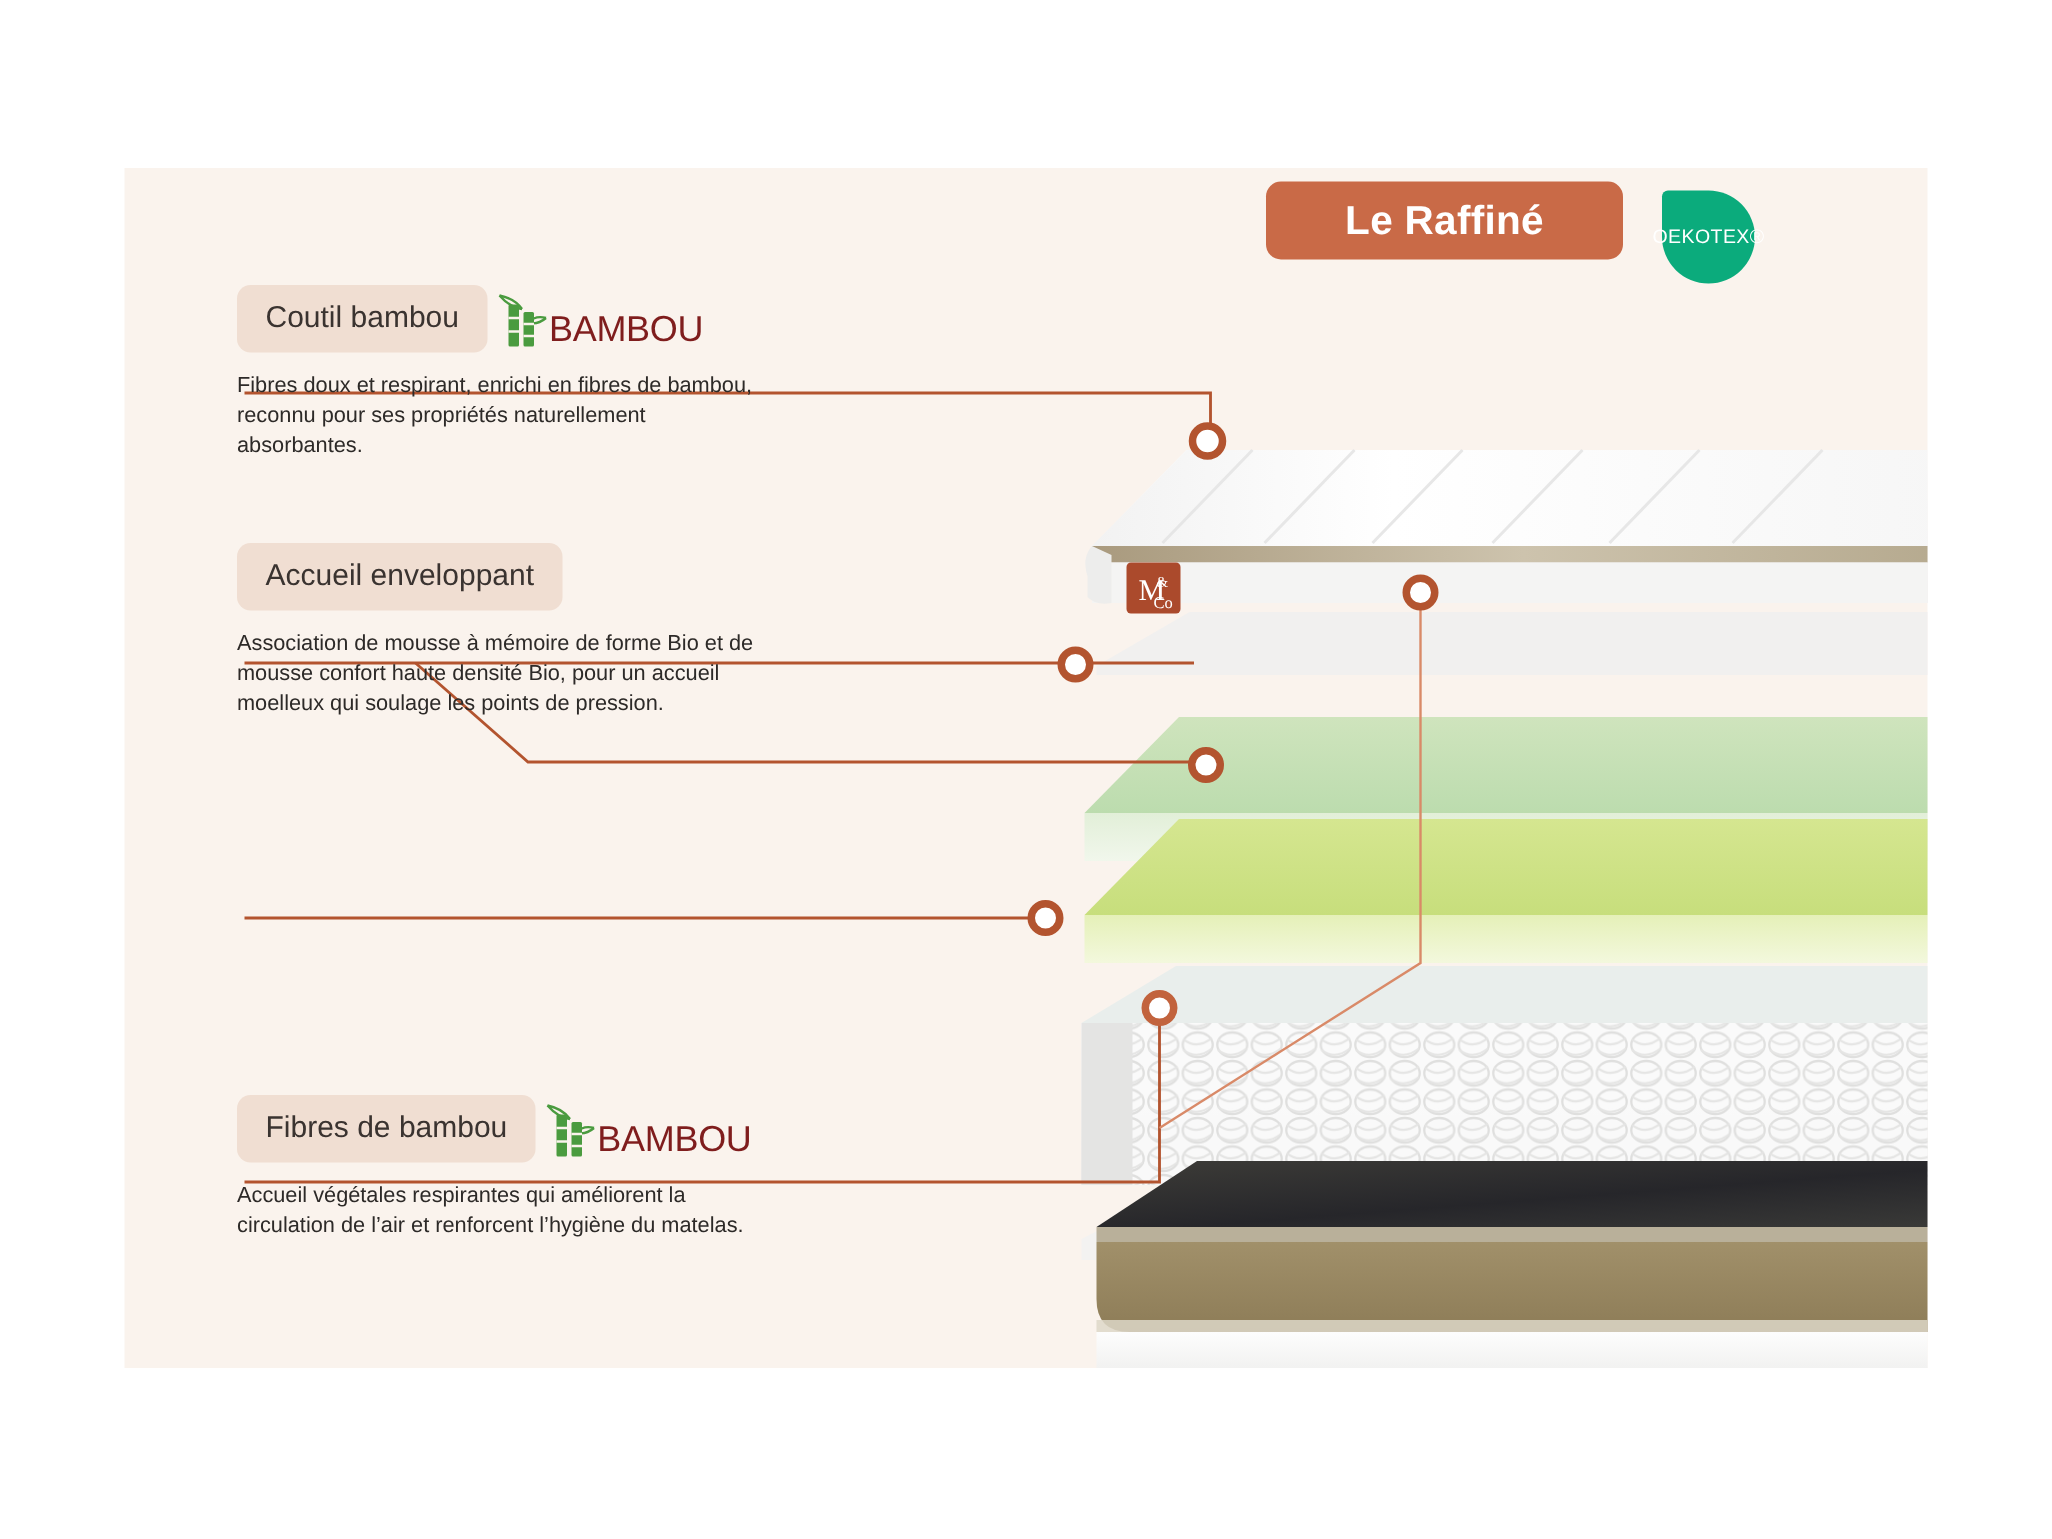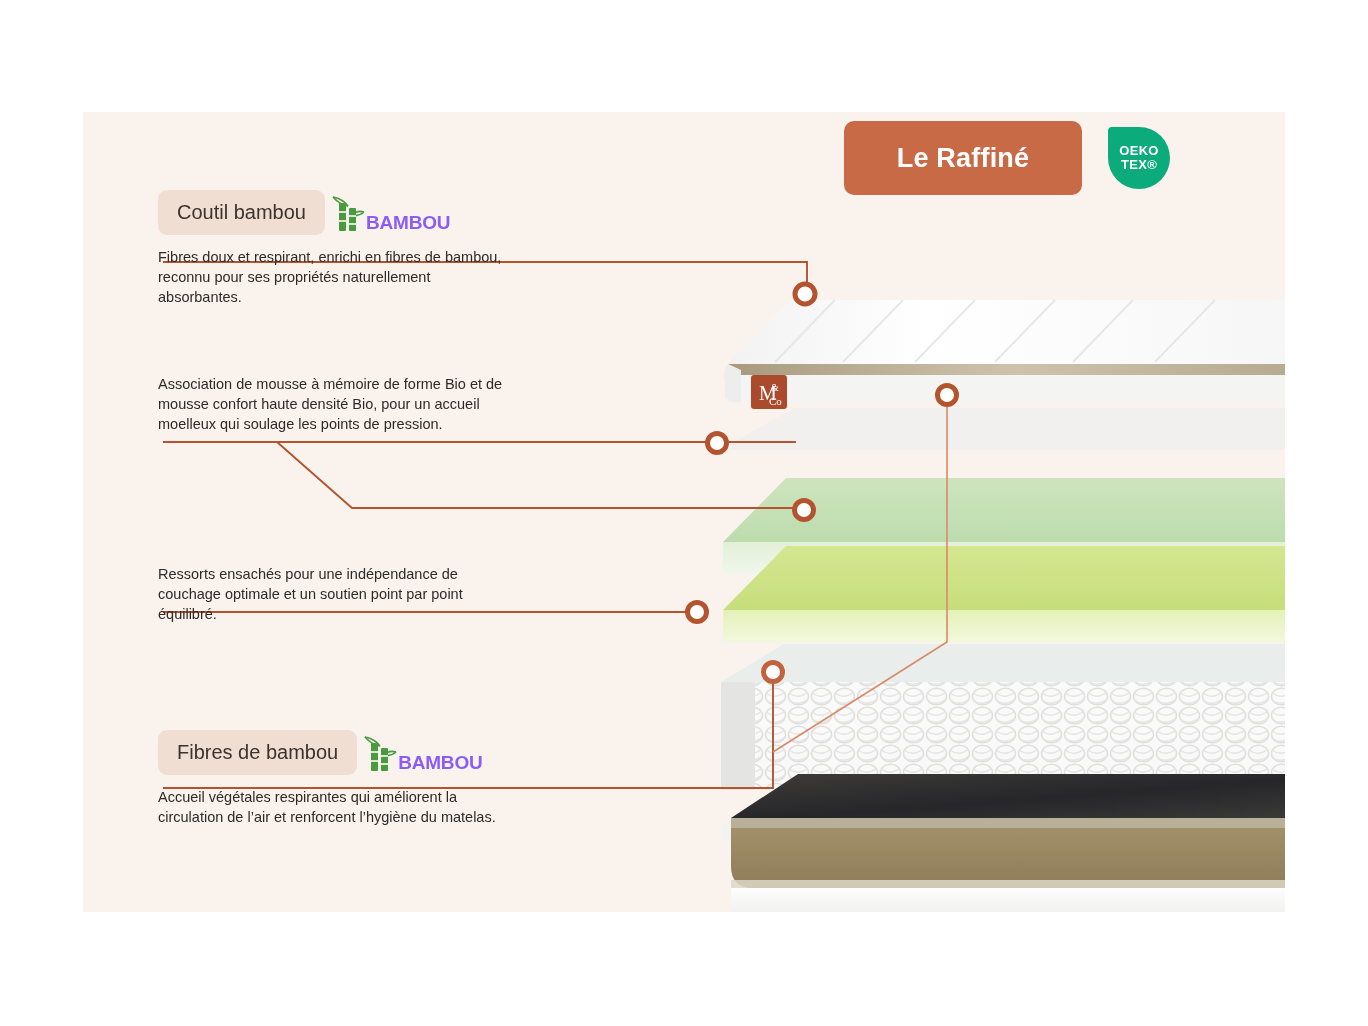--- a/index.html
+++ b/index.html
@@ -3,42 +3,42 @@
 <meta charset="utf-8">
 <style>
   html,body{margin:0;padding:0;}
   body{width:1368px;height:1026px;background:#ffffff;
        font-family:"Liberation Sans",sans-serif;overflow:hidden;position:relative;}
 
   #panel{position:absolute;left:83px;top:112px;width:1202px;height:800px;
          background:#faf3ed;overflow:hidden;}
 
   
-  #title-pill{position:absolute;left:761px;top:9px;width:238px;height:74px;
+  #title-pill{position:absolute;left:761px;top:9px;width:238px;height:52px;
         background:#c96a47;border-radius:10px;display:flex;align-items:center;
         justify-content:center;}
   #title-pill span{color:#ffffff;font-size:27px;font-weight:700;letter-spacing:.2px;}
 
   #oeko{position:absolute;left:1025px;top:15px;width:62px;height:62px;}
   #oeko .blob{position:absolute;inset:0;background:#0bab7c;
         border-radius:4px 50% 50% 50%;}
-  #oeko .txt{position:absolute;inset:0;display:flex;flex-direction:column;
-        align-items:center;justify-content:center;color:#fff;font-weight:700;
+  #oeko .txt{position:absolute;inset:0;display:flex;flex-direction:row;
+        align-items:center;justify-content:center;color:#fff;font-weight:400;
         font-size:13px;line-height:1.05;letter-spacing:.3px;}
 
   
   .callout{position:absolute;left:75px;width:360px;}
   .chip-row{display:flex;align-items:center;gap:6px;text-align:right;}
   .chip{background:#f0ded2;border-radius:9px;padding:11px 19px;
         font-size:20px;color:#3a3330;white-space:nowrap;}
   .desc{margin-top:12px;font-size:14.5px;line-height:1.38;color:#2d2a28;width:345px;}
 
   
   .bamboo{display:flex;align-items:flex-end;gap:1px;}
-  .bamboo .word{font-size:19px;font-weight:700;color:#8b5cf6;letter-spacing:-.2px;
+  .bamboo .word{font-size:24px;font-weight:400;color:#7f1d1d;letter-spacing:-.2px;
         line-height:1;margin-bottom:1px;}
 
   
   #art{position:absolute;left:520px;top:100px;width:700px;height:720px;}
   #art svg{position:absolute;left:0;top:0;}
 
   
   #leads{position:absolute;left:0;top:0;width:1202px;height:800px;
         pointer-events:none;}
 </style>
@@ -222,25 +222,27 @@
               <path d="M18 31 H25"></path>
           </g>
         </svg>
         <span class="word">BAMBOU</span>
       </div>
     </div>
     <div class="desc">Fibres doux et respirant, enrichi en fibres de bambou, reconnu pour ses propriétés naturellement absorbantes.</div>
   </div>
 
   <div class="callout" style="top:250px">
+    <div class="chip-row">
+      <div class="chip">Accueil enveloppant</div>
+    </div>
     <div class="desc">Association de mousse à mémoire de forme Bio et de mousse confort haute densité Bio, pour un accueil moelleux qui soulage les points de pression.</div>
   </div>
 
   <div class="callout" style="top:440px">
-    <div class="desc">Ressorts ensachés pour une indépendance de couchage optimale et un soutien point par point équilibré.</div>
   </div>
 
   <div class="callout" style="top:618px">
     <div class="chip-row">
       <div class="chip">Fibres de bambou</div>
       <div class="bamboo">
         <svg width="34" height="40" viewBox="0 0 34 40">
           <g stroke="#4a9b3f" stroke-width="1.6" fill="none">
             <path d="M2 4 Q12 6 17 13"></path>
               <path d="M2 4 Q9 12 17 13"></path>

